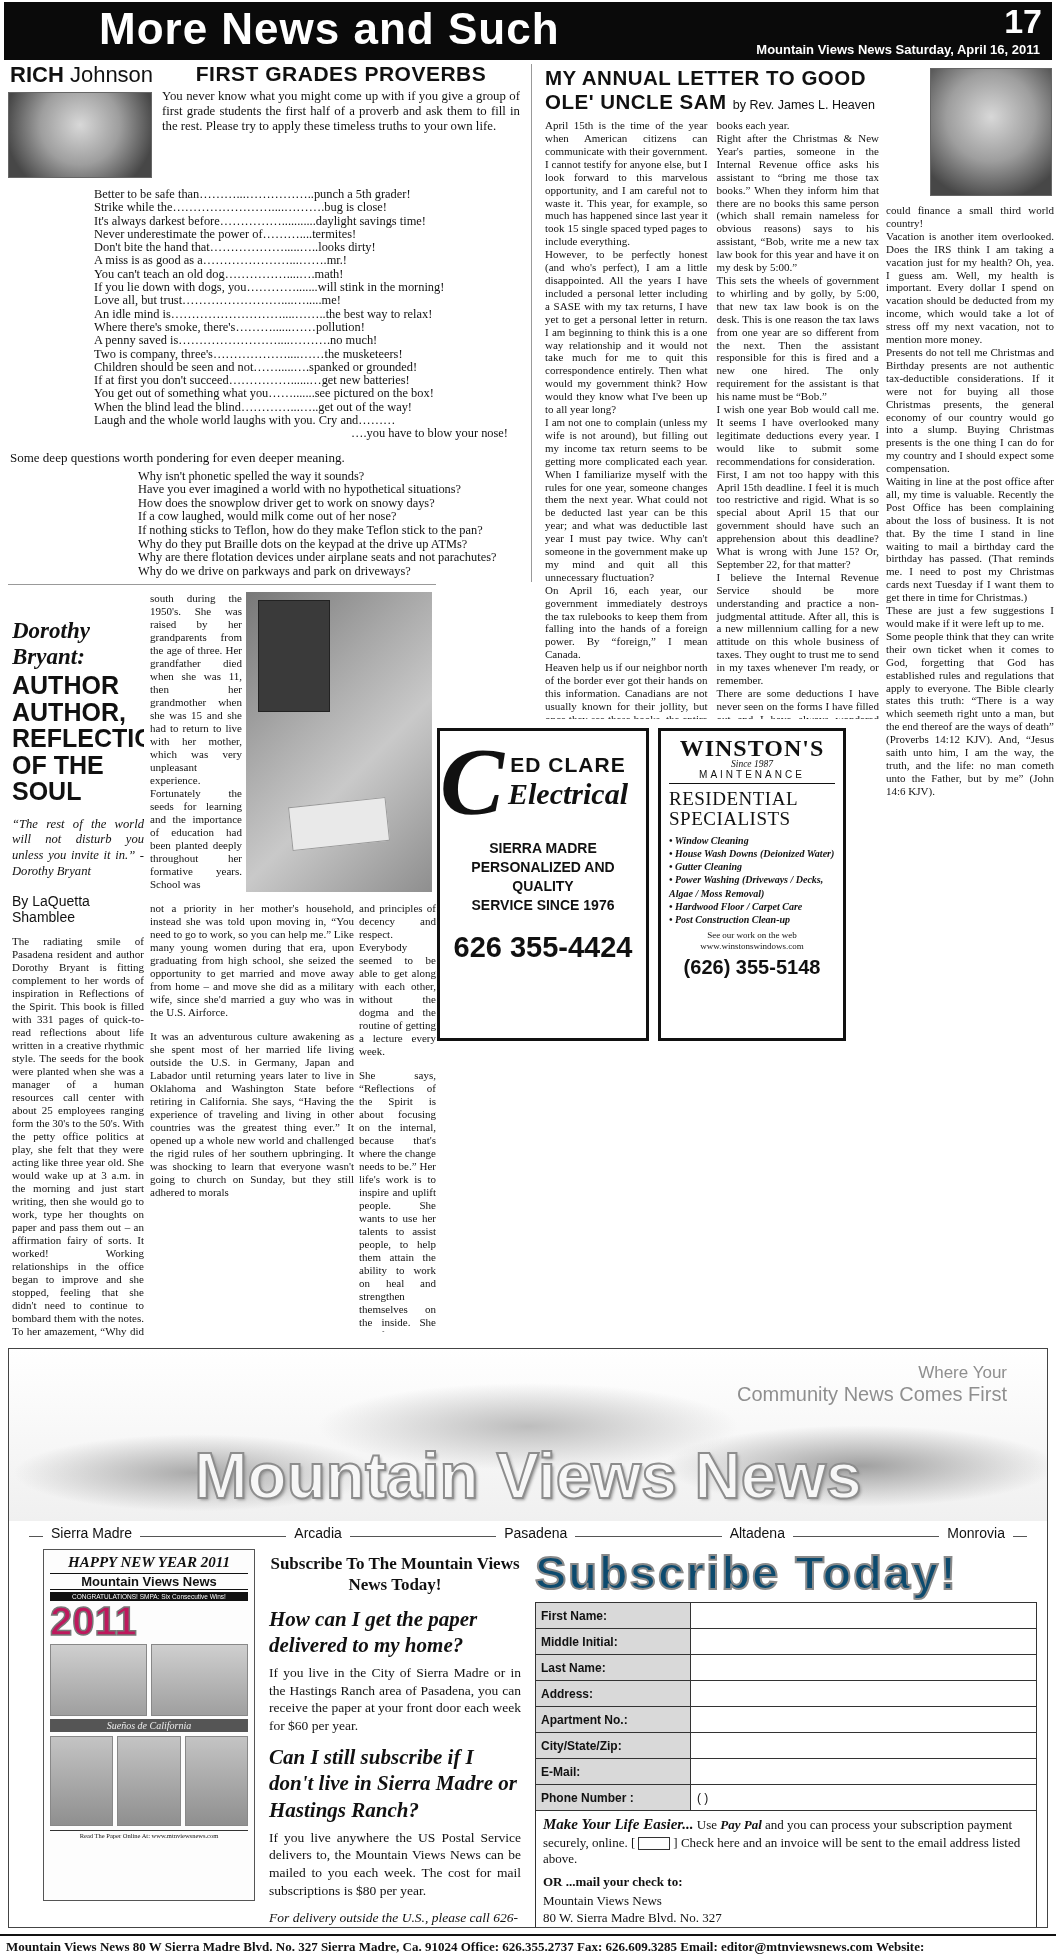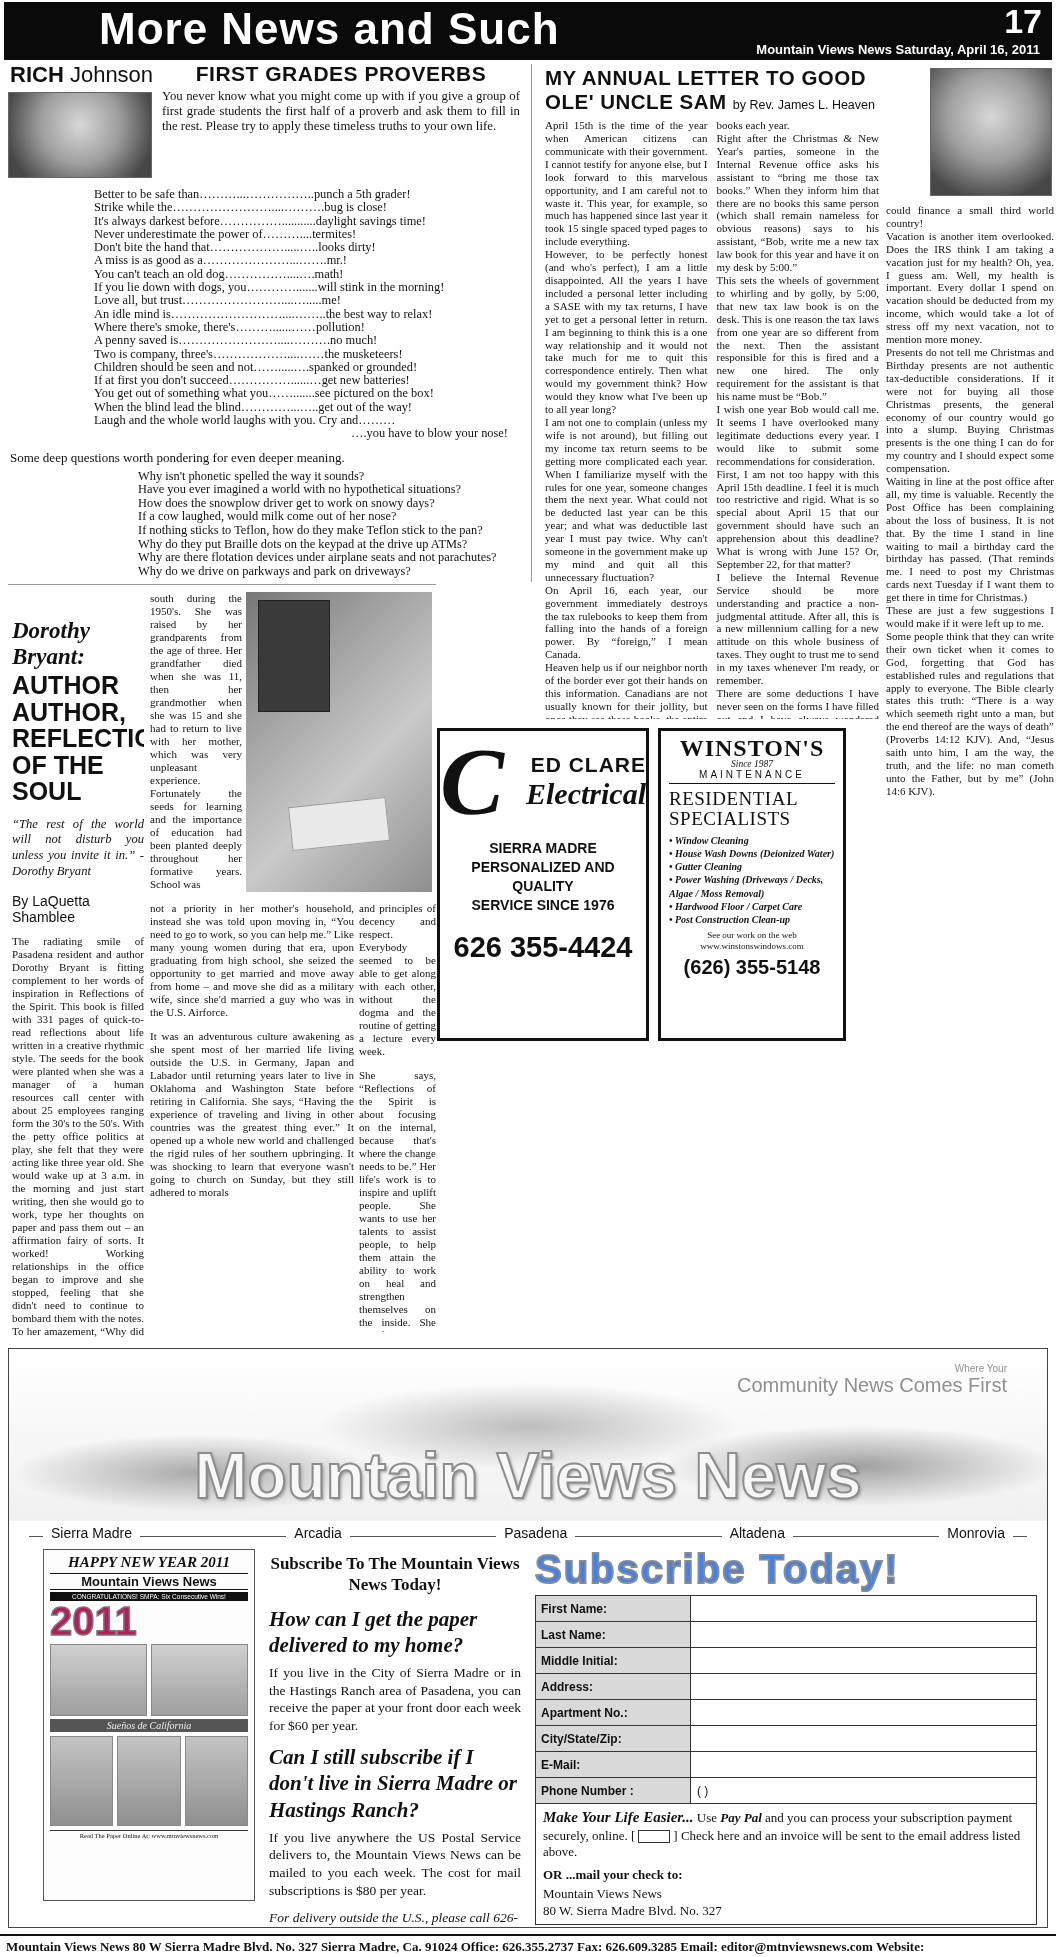--- a/index.html
+++ b/index.html
@@ -70,21 +70,21 @@
                   border:1px solid #999;transform:rotate(-6deg);}
   .db-botrow{display:flex;gap:5px;margin-top:8px;}
   .db-colwide{width:204px;flex:none;height:430px;overflow:hidden;}
   .db-cold{flex:1;height:430px;overflow:hidden;}
 
   
   .ad-edclare{position:absolute;left:437px;top:728px;width:212px;height:313px;border:3px solid #111;
               box-sizing:border-box;text-align:center;background:#fff;}
   .ec-logo{display:flex;align-items:center;justify-content:center;margin-top:8px;}
   .ec-c{font-size:96px;line-height:86px;font-weight:bold;font-style:italic;margin-right:-14px;}
-  .ec-right{text-align:right;}
+  .ec-right{text-align:center;}
   .ec-name{font-family:"Liberation Sans",sans-serif;font-weight:bold;font-size:21px;letter-spacing:1px;}
   .ec-rule{border-top:2px solid #111;margin:2px 0;}
   .ec-trade{font-size:30px;font-style:italic;font-weight:bold;}
   .ec-line{font-family:"Liberation Sans",sans-serif;font-weight:bold;font-size:14px;line-height:1.35;}
   .ec-lines{margin-top:14px;}
   .ec-phone{font-family:"Liberation Sans",sans-serif;font-weight:bold;font-size:29px;margin-top:16px;}
 
   
   .ad-win{position:absolute;left:658px;top:728px;width:188px;height:313px;border:3px solid #111;
           box-sizing:border-box;background:#fff;padding:4px 8px;}
@@ -103,21 +103,21 @@
   .promo{position:absolute;left:8px;top:1348px;width:1040px;height:580px;border:1px solid #444;
          box-sizing:border-box;overflow:hidden;}
   .banner{position:relative;height:172px;
      background:
        radial-gradient(ellipse 260px 55px at 18% 72%, #a9a9a9 0%, rgba(170,170,170,0) 70%),
        radial-gradient(ellipse 300px 62px at 50% 45%, #bdbdbd 0%, rgba(190,190,190,0) 70%),
        radial-gradient(ellipse 280px 58px at 82% 68%, #a0a0a0 0%, rgba(160,160,160,0) 70%),
        linear-gradient(#ffffff,#f0f0f0);}
   .tagline{position:absolute;right:40px;top:14px;text-align:right;color:#8f8f8f;
            font-family:"Liberation Sans",sans-serif;}
-  .tagline .t1{font-size:10px;}
+  .tagline .t1{font-size:17px;}
   .tagline .t2{font-size:20px;}
   .banner-title{position:absolute;left:0;right:0;bottom:8px;text-align:center;
         font-family:"Liberation Sans",sans-serif;font-weight:bold;font-size:64px;color:#f7f7f7;
         -webkit-text-stroke:2px #8d8d8d;text-shadow:2px 2px 3px #999;}
   .cities{position:relative;display:flex;justify-content:space-between;align-items:center;
           padding:4px 34px 2px 34px;}
   .cities-line{position:absolute;left:20px;right:20px;top:15px;border-top:1.5px solid #555;}
   .city{position:relative;background:#fff;padding:0 8px;font-family:"Liberation Sans",sans-serif;
         font-size:14px;z-index:1;}
   .promo-body{display:flex;gap:14px;padding:6px 10px 0 34px;}
@@ -138,21 +138,21 @@
   .th-blocks2 div{height:88px;flex:1;background:linear-gradient(#c4c4c4,#8f8f8f);border:1px solid #888;}
   .th-foot{font-size:6.5px;text-align:center;border-top:1px solid #333;padding-top:1px;}
 
   .pitch{width:252px;flex:none;padding-top:4px;}
   .pitch-h{font-size:17px;font-weight:bold;text-align:center;line-height:1.25;margin:0 0 10px 0;}
   .pitch-q{font-size:21px;font-weight:bold;font-style:italic;margin:10px 0 6px 0;line-height:1.25;}
   .pitch-a{font-size:13.5px;line-height:1.3;text-align:justify;margin:0;}
   .pitch-note{font-size:13.5px;font-style:italic;margin-top:10px;line-height:1.3;}
 
   .formcol{flex:1;padding-top:0;}
-  .form-title{font-family:"Liberation Sans",sans-serif;font-weight:bold;font-size:40px;color:#3b82f6;
+  .form-title{font-family:"Liberation Sans",sans-serif;font-weight:bold;font-size:47px;color:#0c4a6e;
               -webkit-text-stroke:2px #8a8a8a;letter-spacing:2px;line-height:1;margin:0 0 6px 0;}
   .ftable{border-collapse:collapse;width:100%;}
   .ftable td{border:1px solid #333;height:23px;font-family:"Liberation Sans",sans-serif;font-size:12px;}
   .ftable .lab{background:#d9d9d9;width:148px;padding-left:5px;font-weight:bold;}
   .ftable .val{background:#fff;padding-left:6px;}
   .svc{display:flex;border:1px solid #333;border-top:none;}
   .svc-left{width:148px;flex:none;border-right:1px solid #333;}
   .svc-label{background:#d9d9d9;border-bottom:1px solid #333;font-family:"Liberation Sans",sans-serif;
              font-weight:bold;font-size:12px;padding:3px 0 3px 5px;}
   .svc-rates{padding:3px 5px;font-family:"Liberation Sans",sans-serif;font-size:11.5px;line-height:1.35;}
@@ -403,25 +403,25 @@
       <div class="formcol">
         <div class="form-title">Subscribe Today!</div>
         <table class="ftable">
           <tbody>
 
           <tr>
               <td class="lab">First Name:</td>
               <td class="val"></td>
             </tr>
               <tr>
+              <td class="lab">Middle Initial:</td>
+              <td class="val"></td>
+            </tr>
+              <tr>
               <td class="lab">Last Name:</td>
-              <td class="val"></td>
-            </tr>
-              <tr>
-              <td class="lab">Middle Initial:</td>
               <td class="val"></td>
             </tr>
               <tr>
               <td class="lab">Address:</td>
               <td class="val"></td>
             </tr>
               <tr>
               <td class="lab">Apartment No.:</td>
               <td class="val"></td>
             </tr>

